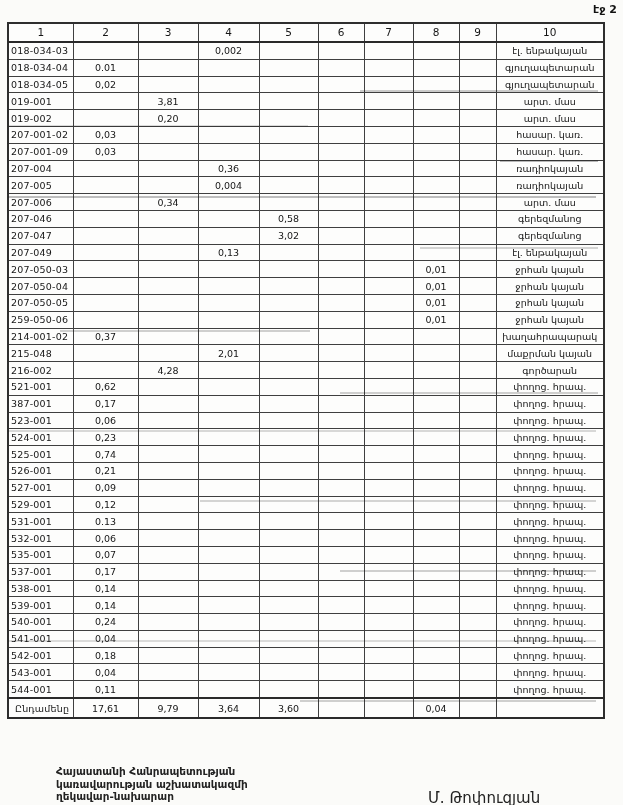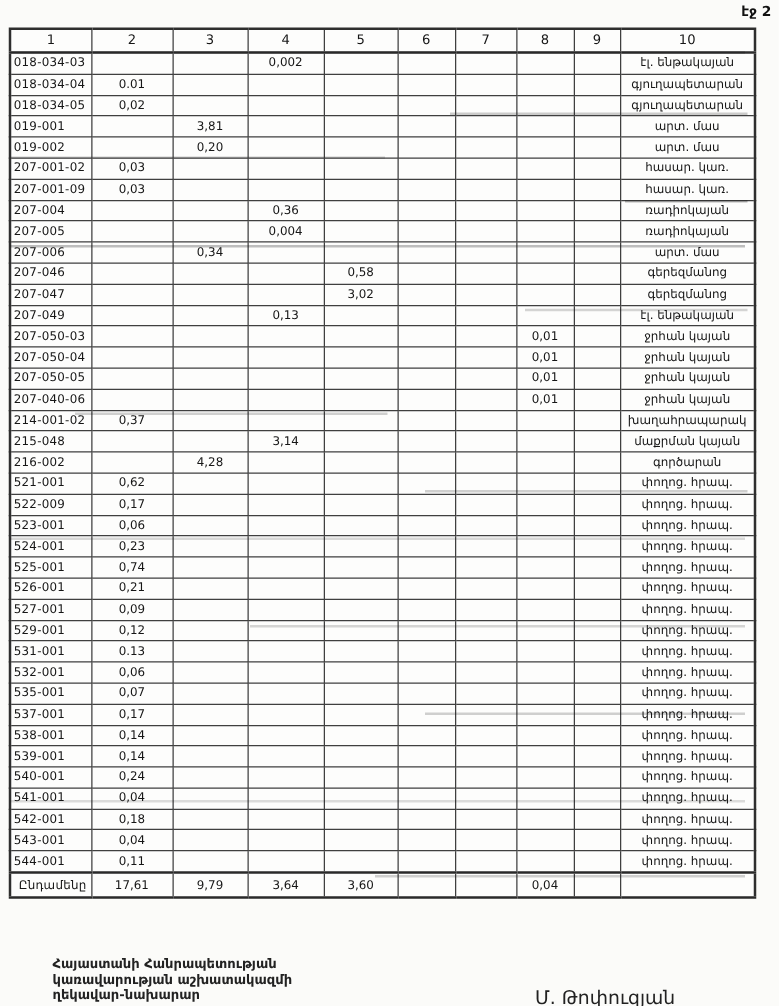--- a/index.html
+++ b/index.html
@@ -36,21 +36,21 @@
     border-bottom:2px solid #2e2e2e;
     border-top:2px solid #2e2e2e;
   }
   .doc-table{border:2px solid #2e2e2e;}
   td.code{text-align:left;letter-spacing:0.2px;margin-top:12px;}
   td.val{text-align:center;}
   td.landuse{text-align:center;position:relative;}
   tr.total-row td{border-top:2px solid #2a2a2a;border-bottom:2px solid #2a2a2a;height:18px;}
   tr.total-row td.code{padding-left:6px;}
   .footer{
-    position:absolute;left:42px;top:765px;
+    position:absolute;left:56px;top:765px;
     font-size:10.5px;font-weight:600;color:#222;
     line-height:12.5px;
   }
   .signature{
     position:absolute;left:428px;top:789px;
     font-size:15px;font-weight:400;color:#222;
   }
   .streak{
     position:absolute;height:2px;background:#1a1a1a;opacity:0.22;
     display:block;pointer-events:none;
@@ -275,21 +275,21 @@
         <td class="val"></td>
         <td class="val"></td>
         <td class="val"></td>
         <td class="val"></td>
         <td class="val"></td>
         <td class="val">0,01</td>
         <td class="val"></td>
         <td class="landuse">ջրհան կայան</td>
       </tr>
       <tr>
-        <td class="code">207-040-06</td>
+        <td class="code">259-050-06</td>
         <td class="val"></td>
         <td class="val"></td>
         <td class="val"></td>
         <td class="val"></td>
         <td class="val"></td>
         <td class="val"></td>
         <td class="val">0,01</td>
         <td class="val"></td>
         <td class="landuse">ջրհան կայան</td>
       </tr>
@@ -302,21 +302,21 @@
         <td class="val"></td>
         <td class="val"></td>
         <td class="val"></td>
         <td class="val"></td>
         <td class="landuse">խաղահրապարակ</td>
       </tr>
       <tr>
         <td class="code">215-048</td>
         <td class="val"></td>
         <td class="val"></td>
-        <td class="val">3,14</td>
+        <td class="val">2,01</td>
         <td class="val"></td>
         <td class="val"></td>
         <td class="val"></td>
         <td class="val"></td>
         <td class="val"></td>
         <td class="landuse">մաքրման կայան</td>
       </tr>
       <tr>
         <td class="code">216-002</td>
         <td class="val"></td>
@@ -335,21 +335,21 @@
         <td class="val"></td>
         <td class="val"></td>
         <td class="val"></td>
         <td class="val"></td>
         <td class="val"></td>
         <td class="val"></td>
         <td class="val"></td>
         <td class="landuse">փողոց. հրապ.</td>
       </tr>
       <tr>
-        <td class="code">522-009</td>
+        <td class="code">387-001</td>
         <td class="val">0,17</td>
         <td class="val"></td>
         <td class="val"></td>
         <td class="val"></td>
         <td class="val"></td>
         <td class="val"></td>
         <td class="val"></td>
         <td class="val"></td>
         <td class="landuse">փողոց. հրապ.</td>
       </tr>

